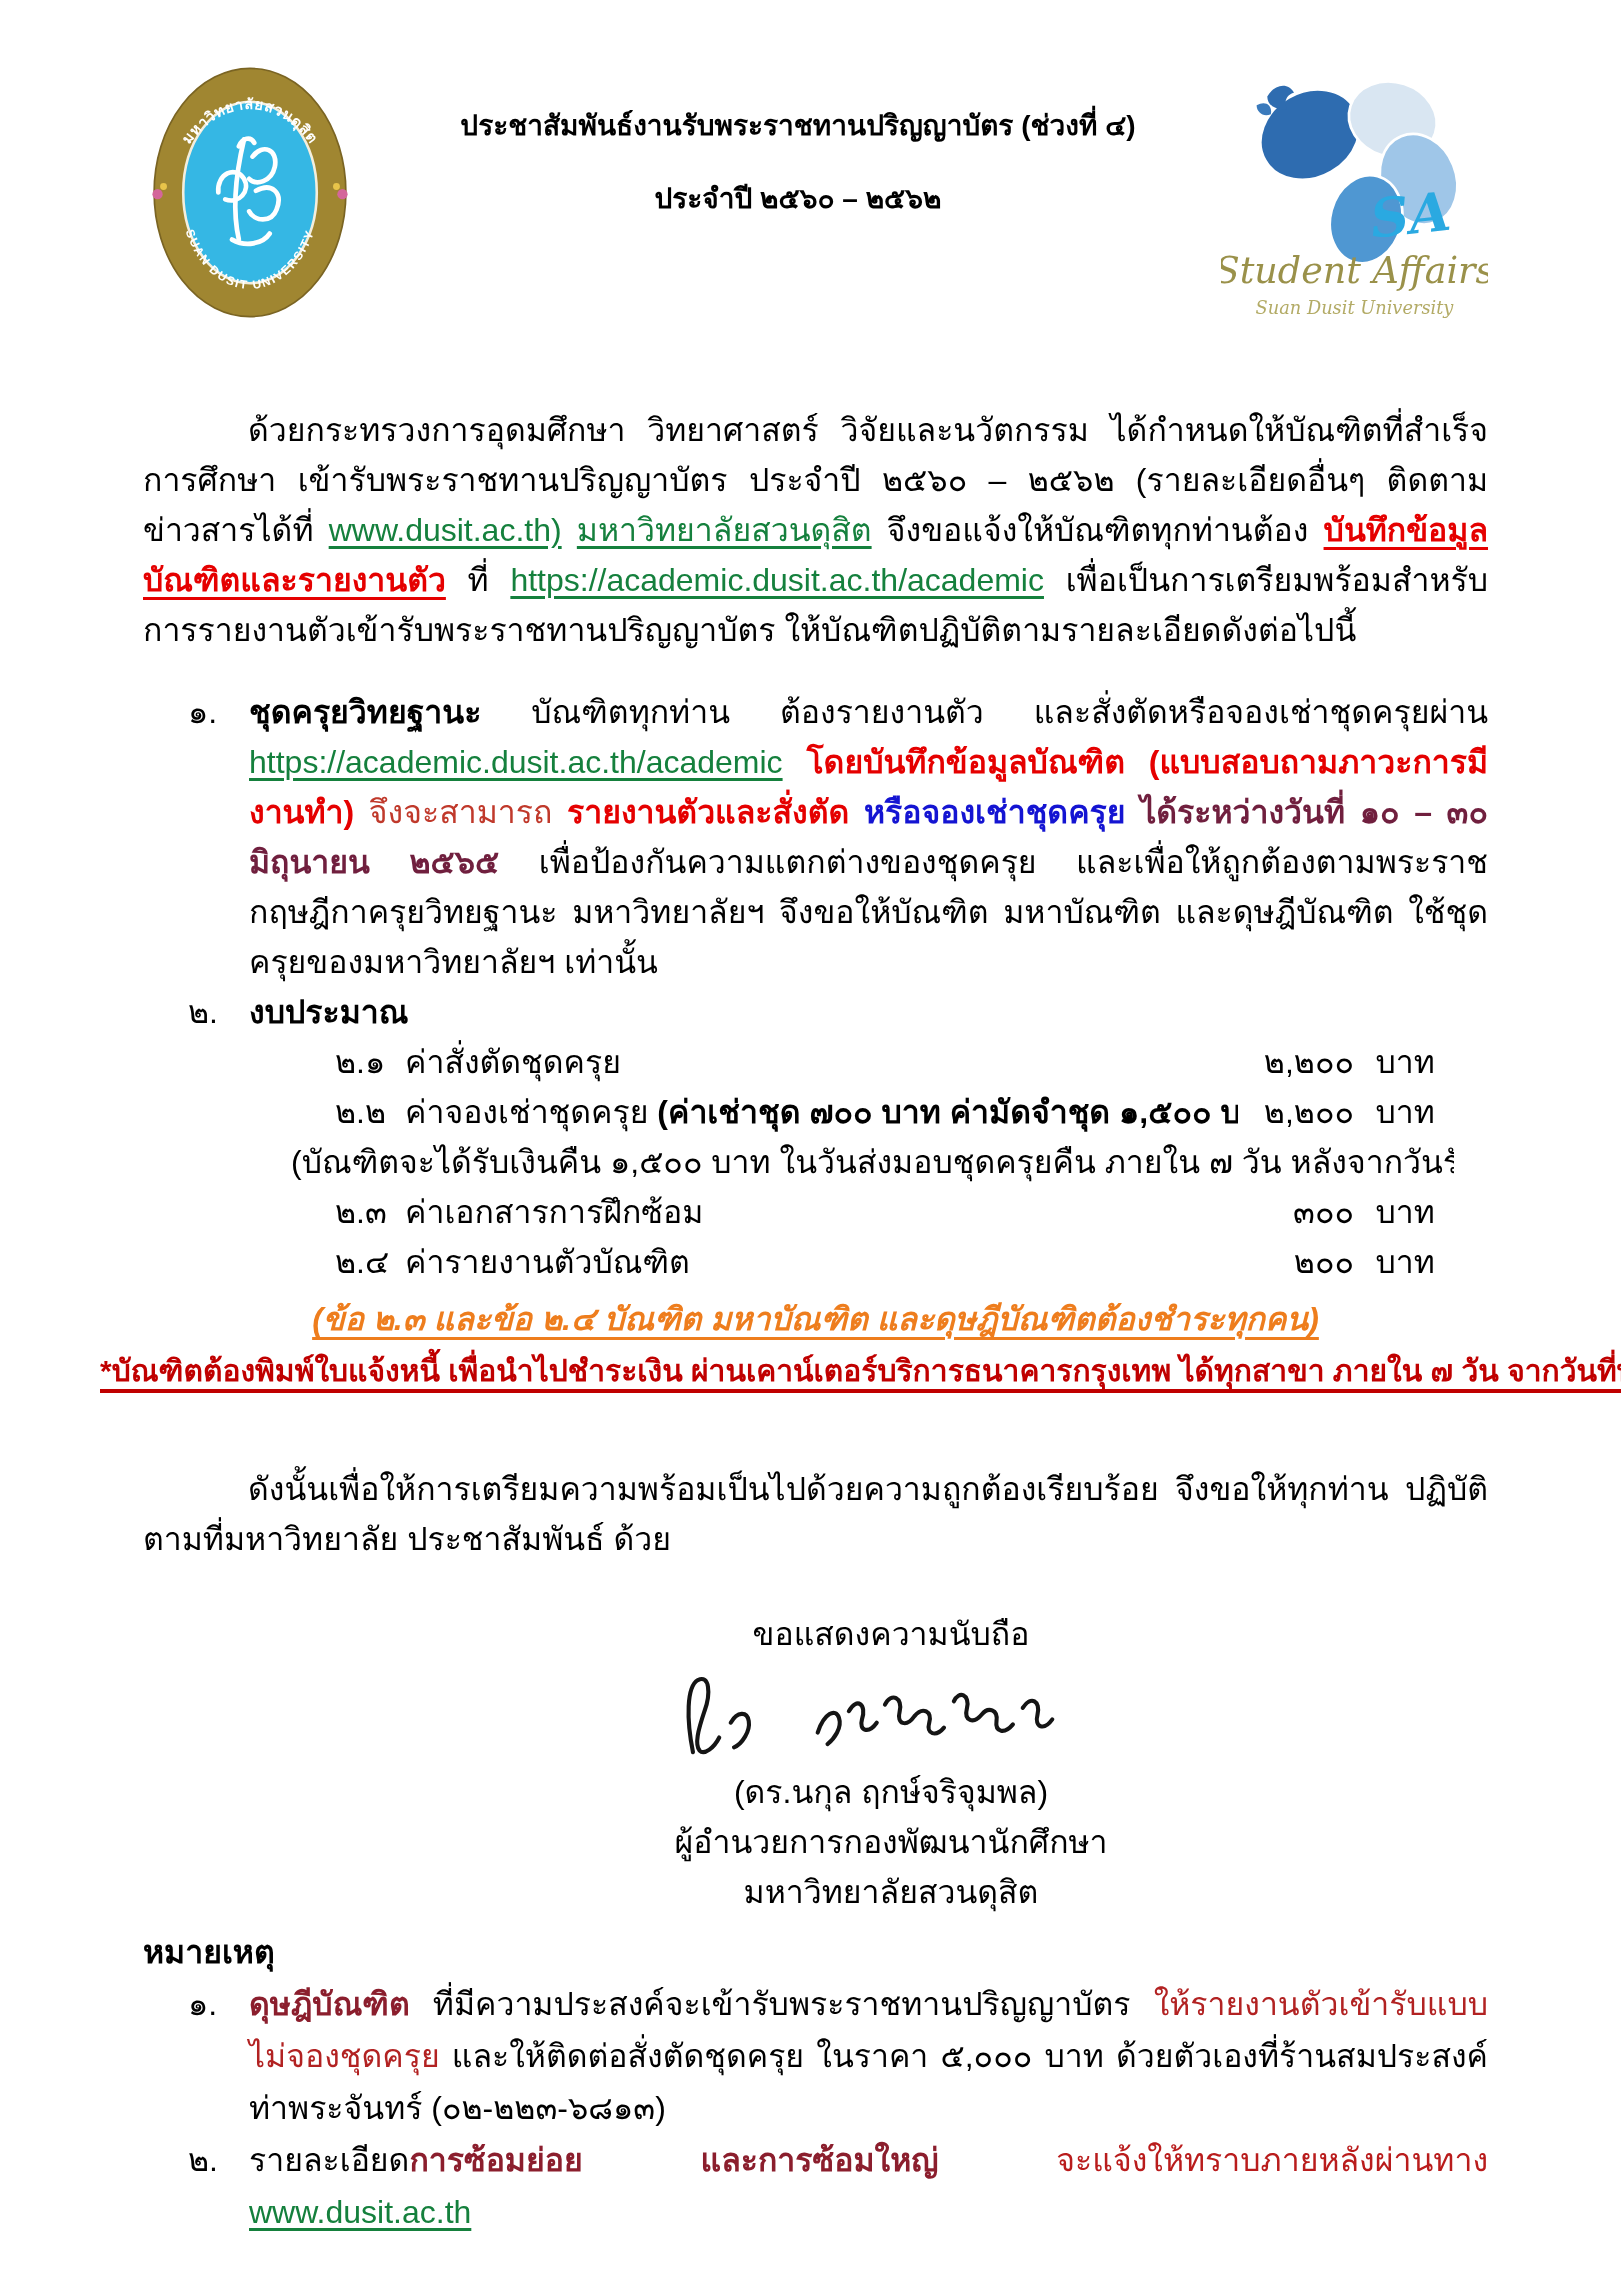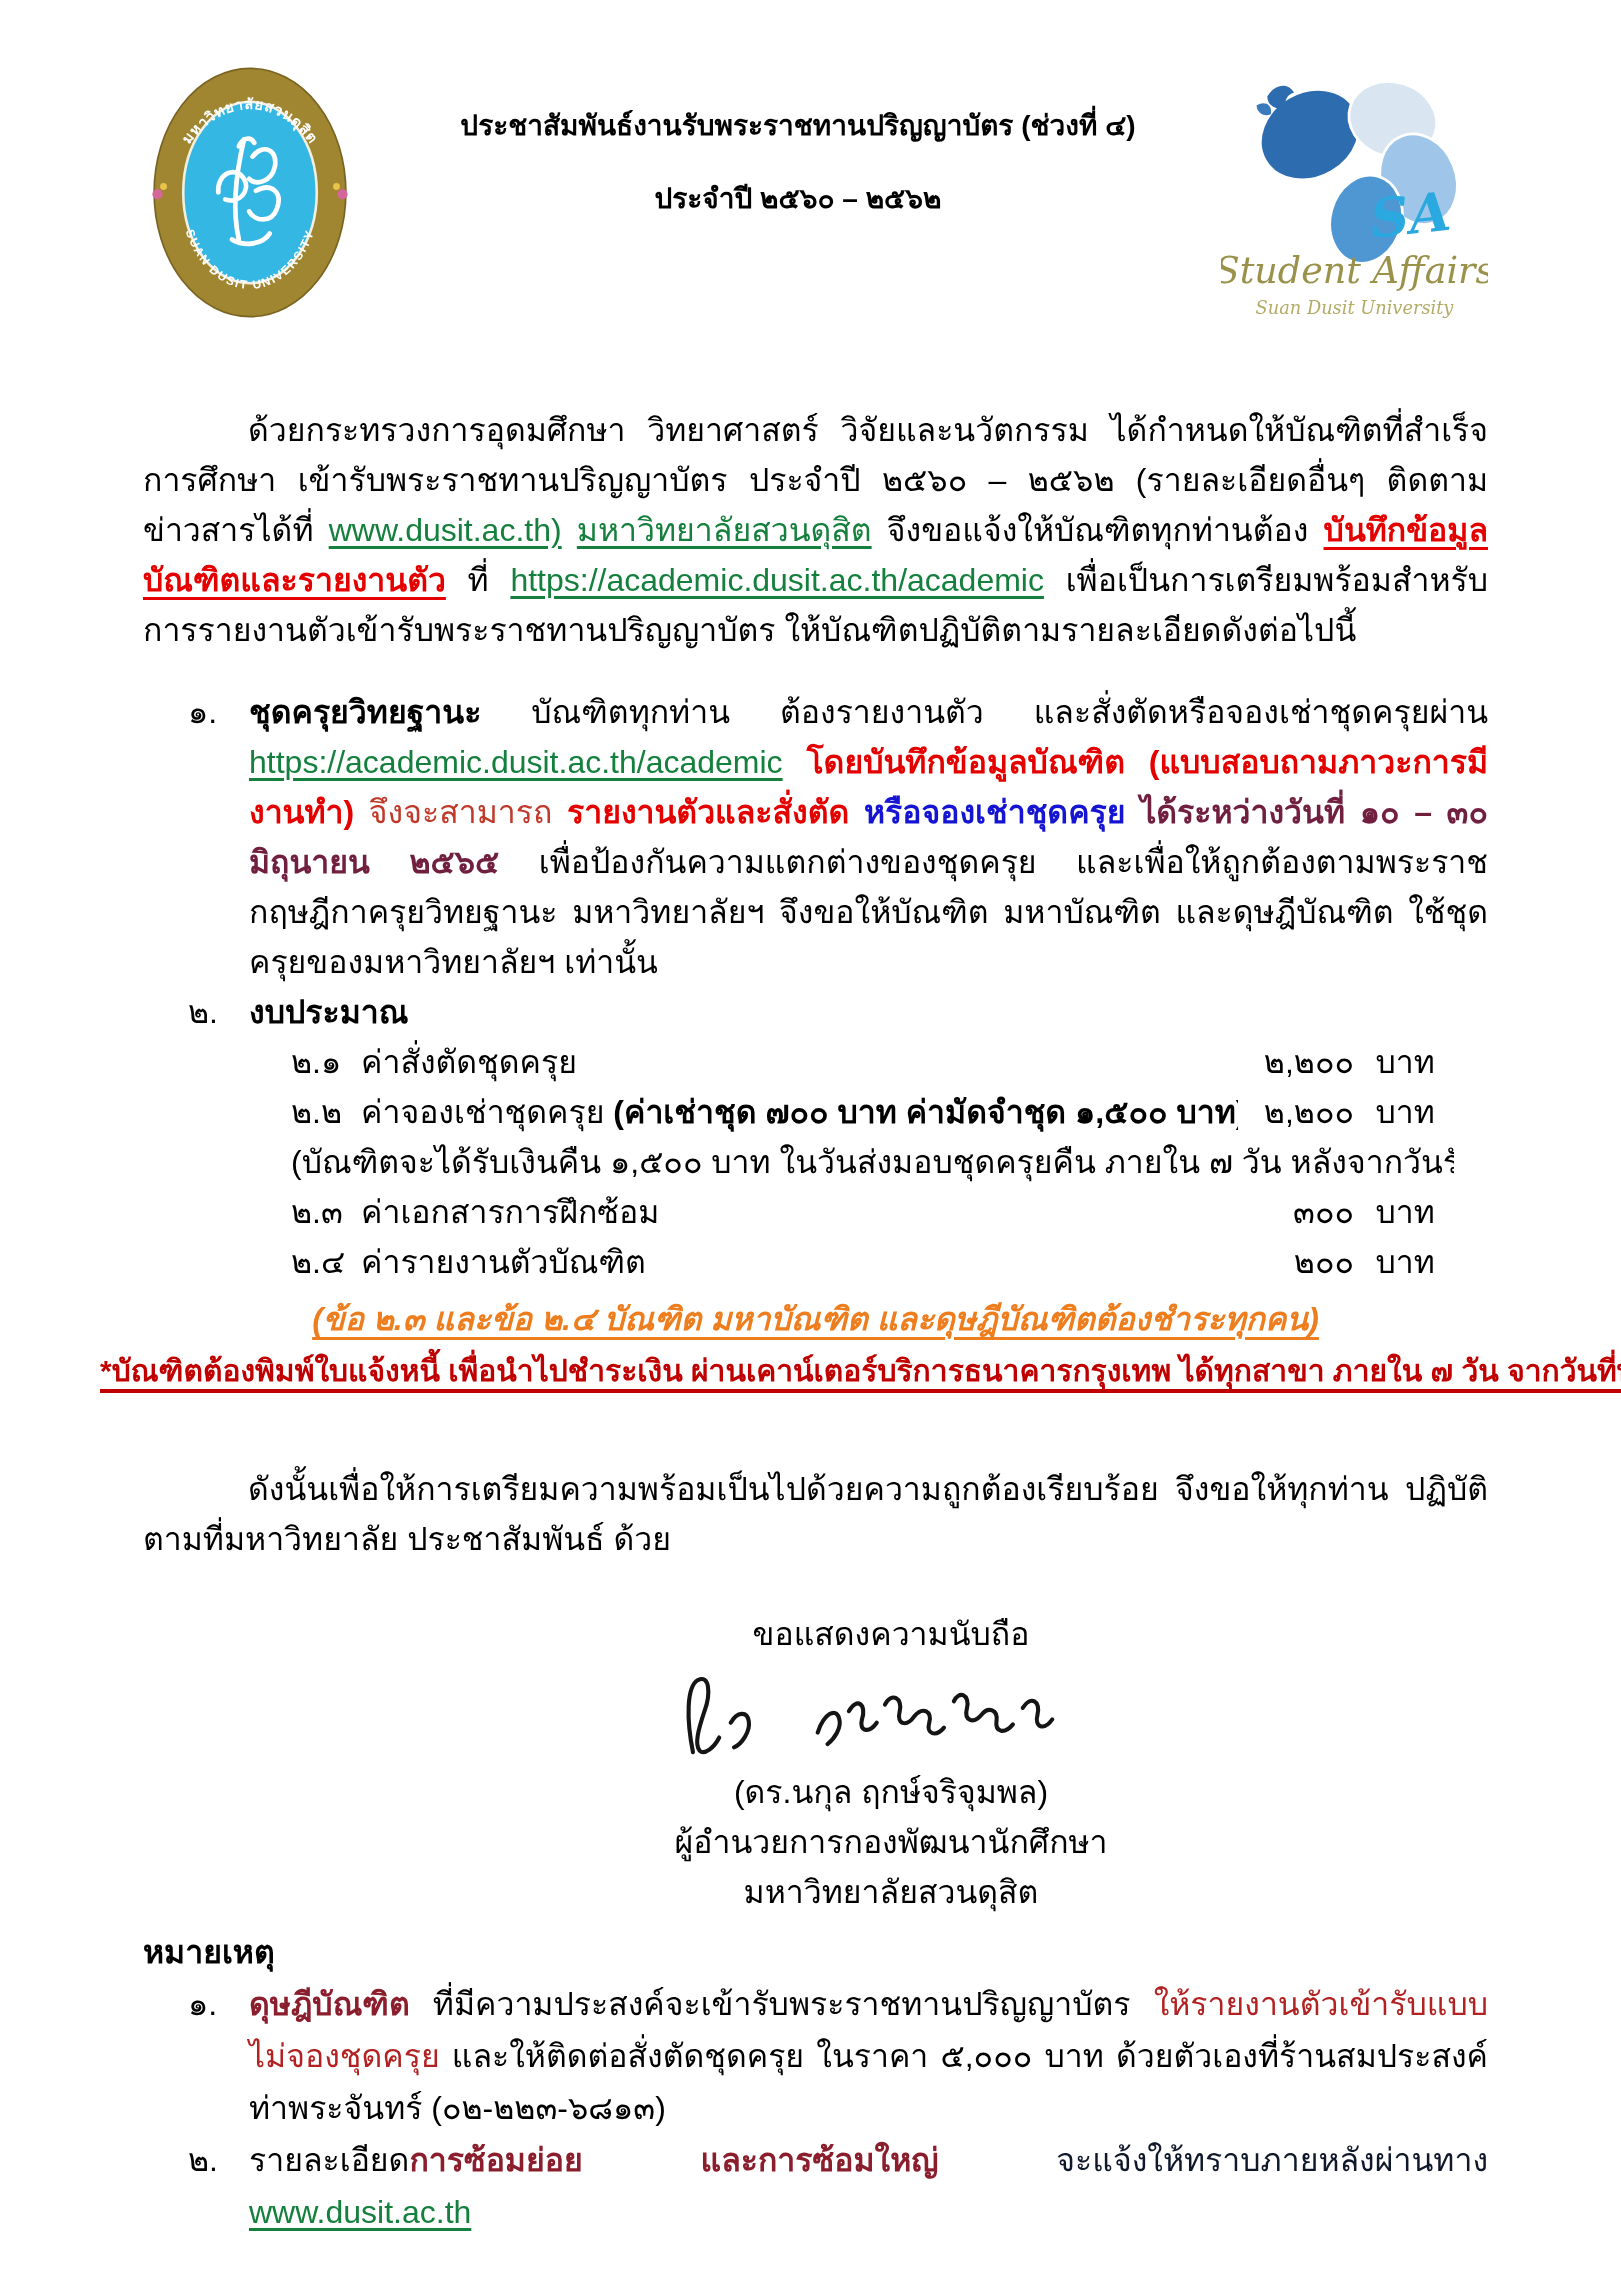--- a/index.html
+++ b/index.html
@@ -22,21 +22,21 @@
   .p-indent { text-indent:105px; }
   .p1 { margin-top:52px; }
   .closing { margin-top:68px; }
   
   .li { display:flex; }
   .li-num { flex:none; width:61px; margin-left:45px; }
   .li-body { flex:1; text-align:justify; }
   .li-heading { font-weight:bold; }
   
   .budget-row { display:flex; padding-left:148px; padding-right:34px; white-space:nowrap; }
-  .b-no { flex:none; width:70px; }
+  .b-no { flex:none; width:70px;margin-left:44px; }
   .b-label { flex:1; overflow:hidden; }
   .b-amount { flex:none; width:116px; text-align:right; }
   .b-unit { flex:none; width:100px; padding-left:21.4px; box-sizing:border-box; }
   
   .notice-orange { margin-top:7.1px; text-align:center; color:#ee7d1d; font-weight:bold; font-style:italic;
                    text-decoration:underline; text-decoration-thickness:2.7px; text-underline-offset:7.1px; }
   .notice-red { text-align:center; color:#c00000; font-weight:bold; font-size:30px; white-space:nowrap;
                 margin:1.8px -43px 0 -43px; text-decoration:underline; text-decoration-thickness:3.6px; text-underline-offset:8px; }
   
   .sig-block { width:570px; margin:45px 312px 0 auto; text-align:center; }
@@ -47,21 +47,21 @@
   .note-item { display:flex; }
   
   .link { color:#15803d; text-decoration:underline; text-underline-offset:5.3px; }
   .red-bold { color:#e50000; font-weight:bold; }
   .red-bold-u { color:#e50000; font-weight:bold; text-decoration:underline; text-decoration-thickness:2.7px; text-underline-offset:6.2px; }
   .brick { color:#c0392b; }
   .blue-bold { color:#1414d2; font-weight:bold; }
   .maroon-bold { color:#701f3e; font-weight:bold; }
   .note-maroon-bold { color:#8b1e2d; font-weight:bold; }
   .note-red { color:#b22222; }
-  .note-blue { color:#0f172a; }
+  .note-blue { color:#b91c1c; }
   .bold { font-weight:bold; }
   .serif-it { font-family:"DejaVu Serif","Liberation Serif",serif; font-style:italic; }
 </style>
 </head>
 <body>
 
 <div class="page">
 
   <div class="hdr">
 

